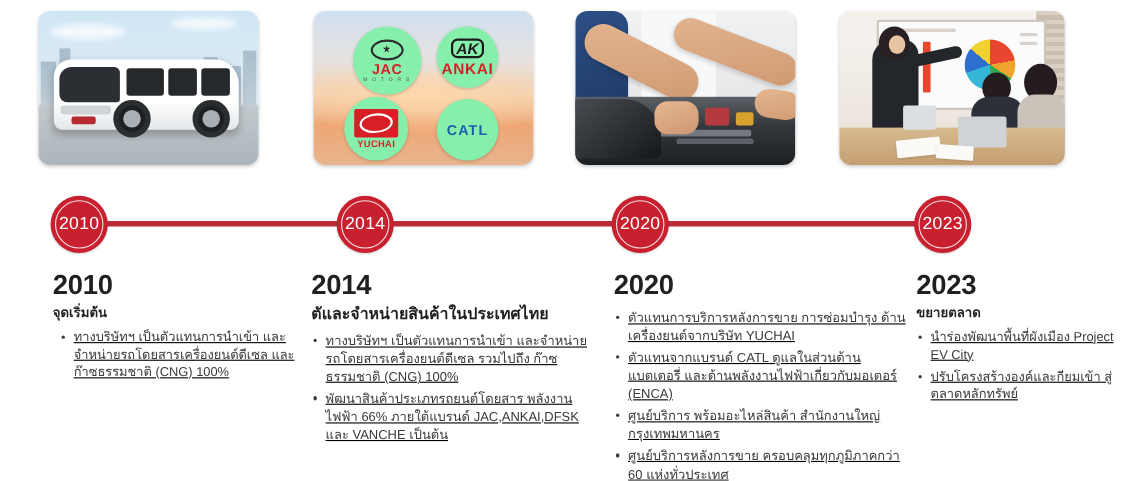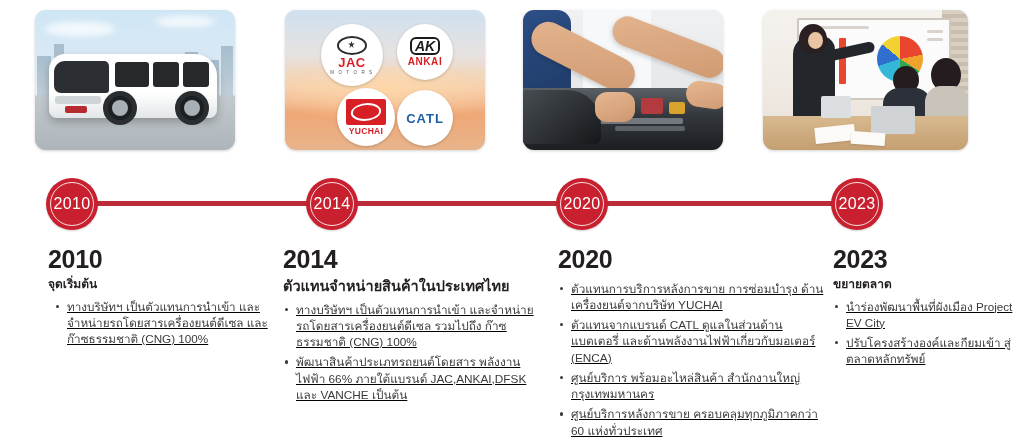--- a/index.html
+++ b/index.html
@@ -41,33 +41,33 @@
   .bus-glass{position:absolute;left:5px;top:7px;width:55px;height:32px;background:#2b2f33;border-radius:11px 5px 3px 7px;}
   .bus-win{position:absolute;top:8px;height:25px;background:#26292c;border-radius:3px;}
   .bus-grill{position:absolute;left:6px;top:42px;width:46px;height:8px;background:#cfd4d8;border-radius:3px;}
   .bus-plate{position:absolute;left:16px;top:52px;width:22px;height:7px;background:#b62a30;border-radius:2px;}
   .wheel{position:absolute;bottom:-7px;width:24px;height:24px;border-radius:50%;background:#1d2023;border:5px solid #2a2e31;}
   .wheel i{position:absolute;inset:4px;border-radius:50%;background:#a9b0b5;display:block;}
 
   
   .sunset{position:absolute;inset:0;background:linear-gradient(180deg,#cfe0ef 0%,#e7e2e0 32%,#f3cfae 55%,#efa775 74%,#e8b48c 100%);}
   .sun-haze{position:absolute;left:-20%;top:40%;width:140%;height:40%;background:radial-gradient(ellipse at 50% 40%,rgba(255,216,170,.9),rgba(255,190,130,0) 70%);}
-  .logo{position:absolute;border-radius:50%;background:#ffffff;box-shadow:0 1px 3px rgba(0,0,0,.2);
+  .logo{position:absolute;border-radius:50%;background:#86efac;box-shadow:0 1px 3px rgba(0,0,0,.2);
         display:flex;flex-direction:column;align-items:center;justify-content:center;}
   .logo.l1{left:36px;top:14px;width:62px;height:62px;}
   .logo.l2{left:112px;top:14px;width:56px;height:56px;}
-  .logo.l3{left:52px;top:78px;width:58px;height:58px;}
+  .logo.l3{left:28px;top:78px;width:58px;height:58px;}
   .logo.l4{left:112px;top:80px;width:56px;height:56px;}
   .jac-star{width:26px;height:15px;border:2px solid #2d2d2d;border-radius:50%;position:relative;margin-bottom:1px;}
   .jac-star::after{content:"";position:absolute;left:50%;top:50%;width:7px;height:7px;margin:-4px 0 0 -4px;background:#2d2d2d;
       clip-path:polygon(50% 0,61% 35%,100% 35%,68% 57%,79% 100%,50% 73%,21% 100%,32% 57%,0 35%,39% 35%);}
   .jac-txt{font-size:13px;font-weight:bold;color:#d81f26;letter-spacing:.5px;line-height:1;}
   .jac-sub{font-size:4.5px;color:#555;letter-spacing:1.6px;margin-top:1px;}
   .ak-mark{font-size:14px;font-weight:bold;font-style:italic;color:#1b1b1b;line-height:1;border:2px solid #1b1b1b;border-radius:6px;padding:0 3px;}
-  .ankai-txt{font-size:10px;font-weight:bold;color:#d81f26;letter-spacing:.6px;margin-top:2px;line-height:1;}
+  .ankai-txt{font-size:14px;font-weight:bold;color:#d81f26;letter-spacing:.6px;margin-top:2px;line-height:1;}
   .yu-box{width:40px;height:26px;background:#d81f26;border-radius:2px;display:flex;align-items:center;justify-content:center;}
   .yu-sw{width:26px;height:14px;border:2px solid #fff;border-radius:50%;transform:skewX(-12deg);}
   .yuchai-txt{font-size:8.5px;font-weight:bold;color:#d81f26;letter-spacing:.3px;margin-top:2px;line-height:1;}
   .catl-txt{font-size:13px;font-weight:bold;color:#1c5fa8;letter-spacing:1px;line-height:1;}
 
   
   .shop{position:absolute;inset:0;background:linear-gradient(180deg,#f0f1f3 0%,#e6e8ea 55%,#dcdee0 100%);}
   .shop-wall{position:absolute;left:30%;top:0;width:34%;height:62%;background:#f7f8f9;}
   .overall{position:absolute;left:0;top:0;width:48px;height:92px;background:linear-gradient(160deg,#2d4f86,#1e3a67);border-radius:0 14px 16px 0;}
   .arm{position:absolute;background:linear-gradient(150deg,#e3b48e,#cf9a72);border-radius:26px;box-shadow:0 2px 5px rgba(0,0,0,.18);}
@@ -271,21 +271,21 @@
   <div class="col k1">
     <div class="yr">2010</div>
     <div class="sub">จุดเริ่มต้น</div>
     <ul class="pts">
       <li>ทางบริษัทฯ เป็นตัวแทนการนำเข้า และจำหน่ายรถโดยสารเครื่องยนต์ดีเซล และก๊าซธรรมชาติ (CNG) 100%</li>
     </ul>
   </div>
 
   <div class="col k2">
     <div class="yr">2014</div>
-    <div class="sub">ตัวแทนจำหน่ายสินค้าในประเทศไทย</div>
+    <div class="sub">ตัและจำหน่ายสินค้าในประเทศไทย</div>
     <ul class="pts">
       <li>ทางบริษัทฯ เป็นตัวแทนการนำเข้า และจำหน่ายรถโดยสารเครื่องยนต์ดีเซล รวมไปถึง ก๊าซธรรมชาติ (CNG) 100%</li>
       <li>พัฒนาสินค้าประเภทรถยนต์โดยสาร พลังงานไฟฟ้า 66% ภายใต้แบรนด์ JAC,ANKAI,DFSK และ VANCHE เป็นต้น</li>
     </ul>
   </div>
 
   <div class="col k3">
     <div class="yr">2020</div>
     <ul class="pts">
       <li>ตัวแทนการบริการหลังการขาย การซ่อมบำรุง ด้านเครื่องยนต์จากบริษัท YUCHAI</li>

